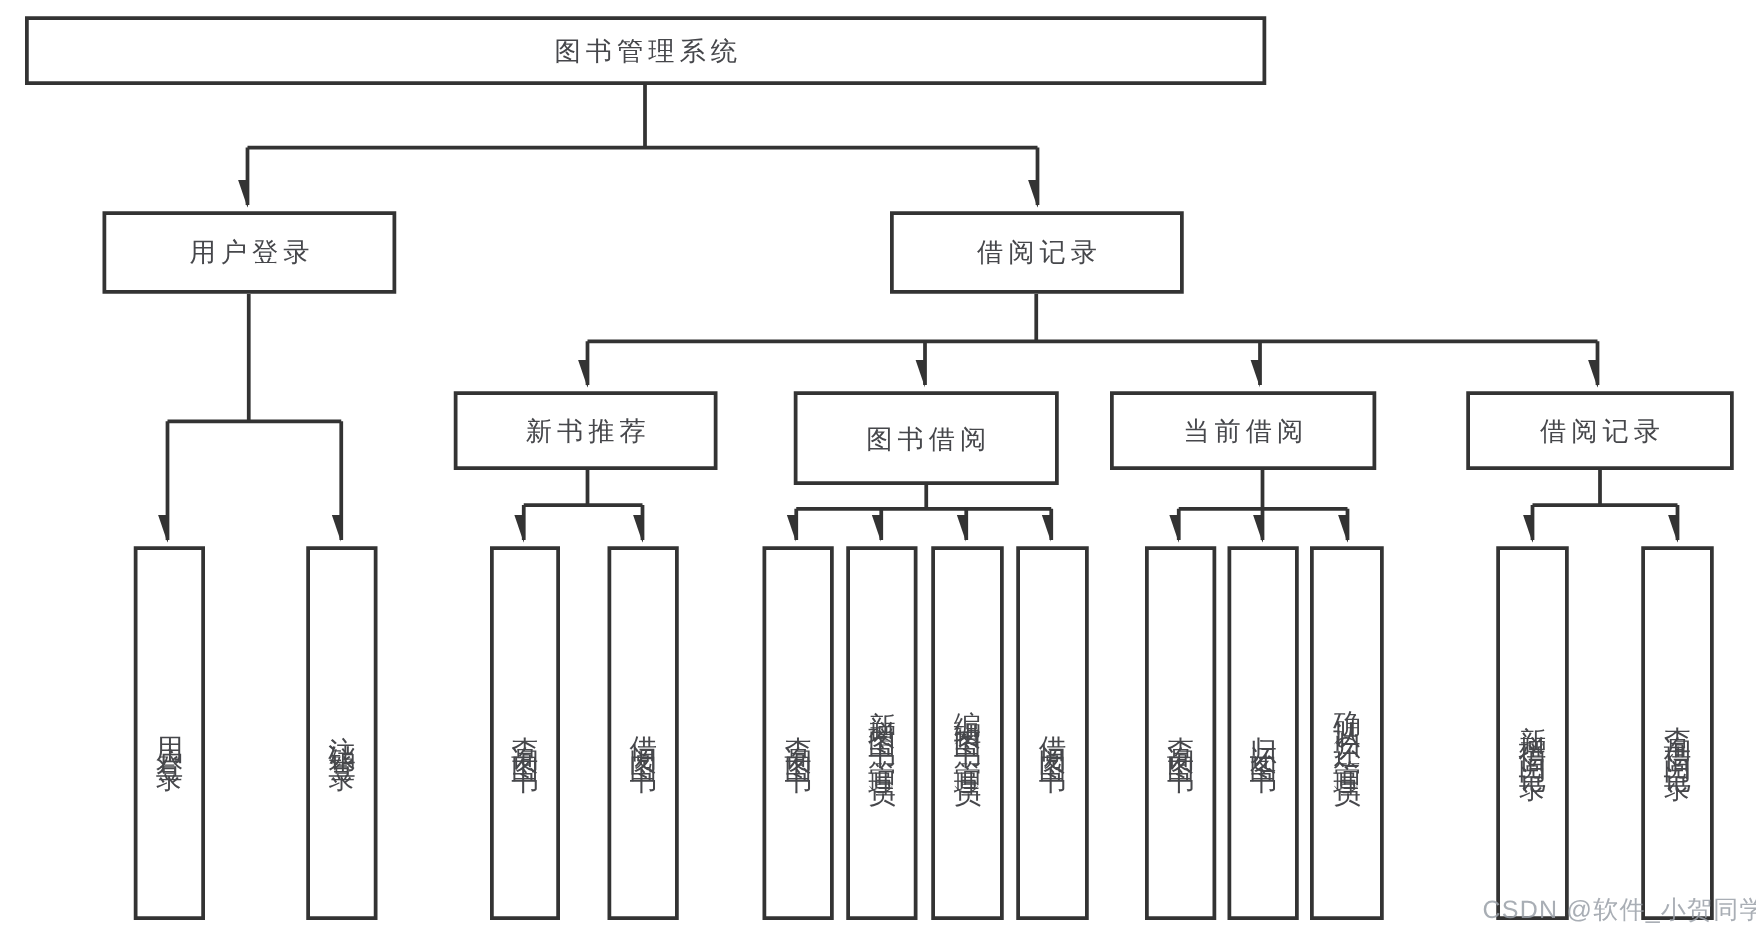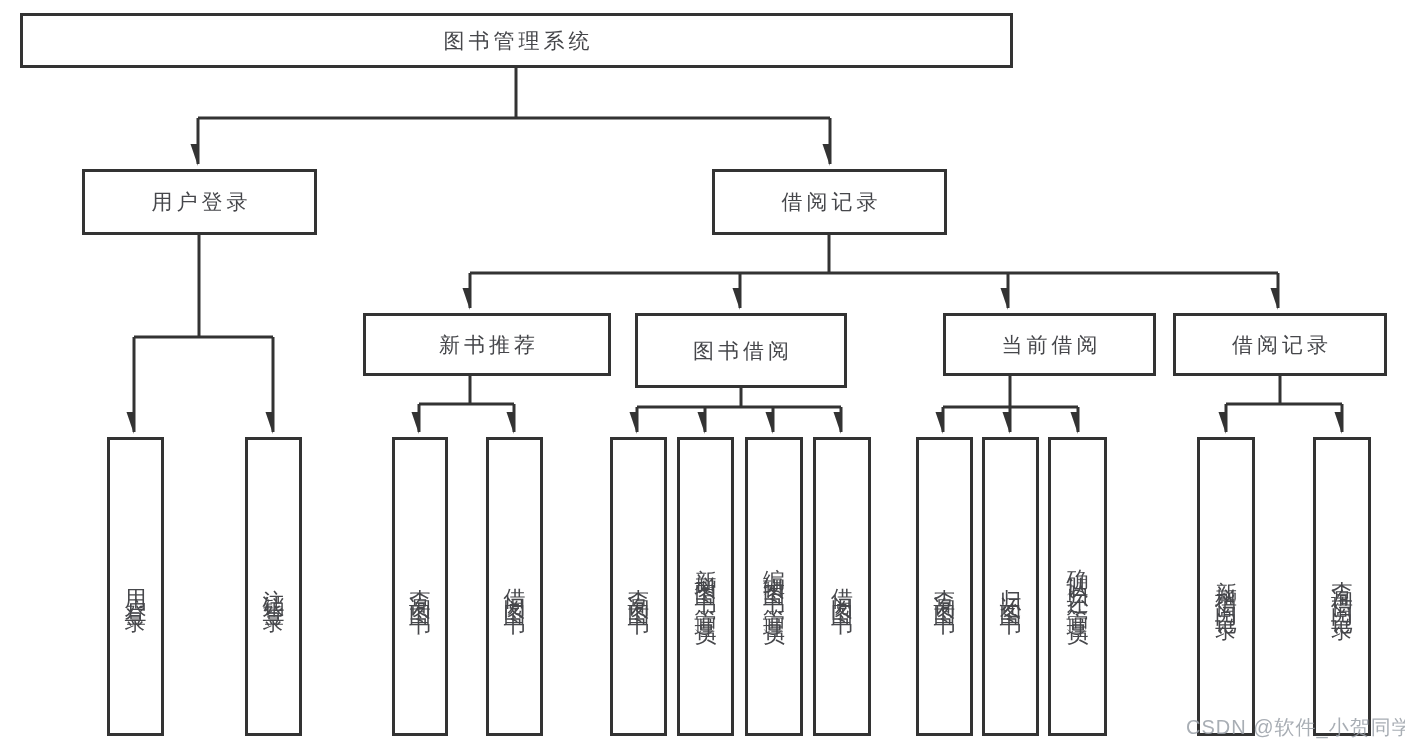--- a/index.html
+++ b/index.html
@@ -105,27 +105,27 @@
     <span>图书管理系统</span>
   </div>
 
   <div class="node hnode" style="left:82px;top:169px;width:235px;height:66px;">
     <span>用户登录</span>
   </div>
   <div class="node hnode" style="left:712px;top:169px;width:235px;height:66px;">
     <span>借阅记录</span>
   </div>
 
-  <div class="node hnode" style="left:363px;top:313px;width:248px;height:63px;">
+  <div class="node hnode" style="left:363px;top:313px;width:211px;height:63px;">
     <span>新书推荐</span>
   </div>
   <div class="node hnode" style="left:635px;top:313px;width:212px;height:75px;">
     <span>图书借阅</span>
   </div>
-  <div class="node hnode" style="left:943px;top:313px;width:213px;height:63px;">
+  <div class="node hnode" style="left:888px;top:313px;width:213px;height:63px;">
     <span>当前借阅</span>
   </div>
   <div class="node hnode" style="left:1173px;top:313px;width:214px;height:63px;">
     <span>借阅记录</span>
   </div>
 
   <div class="node leaf" style="left:107px;top:437px;width:57px;height:299px;">
     <span class="vtext">用户登录</span>
   </div>
   <div class="node leaf" style="left:245px;top:437px;width:57px;height:299px;">

